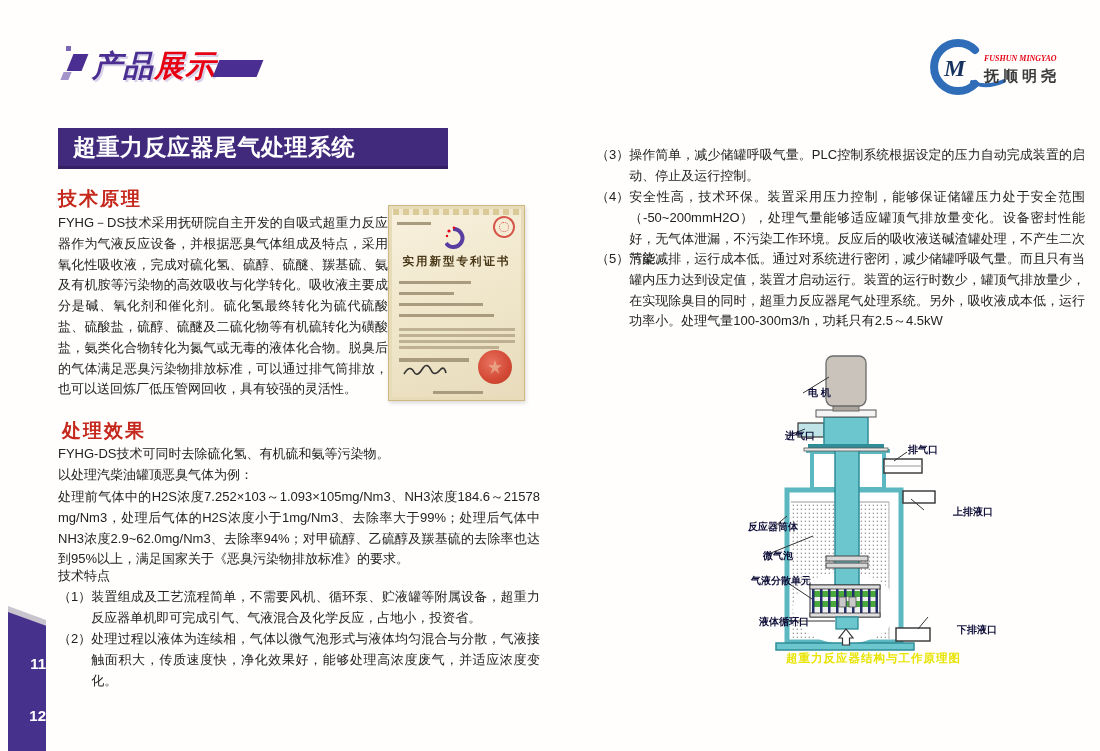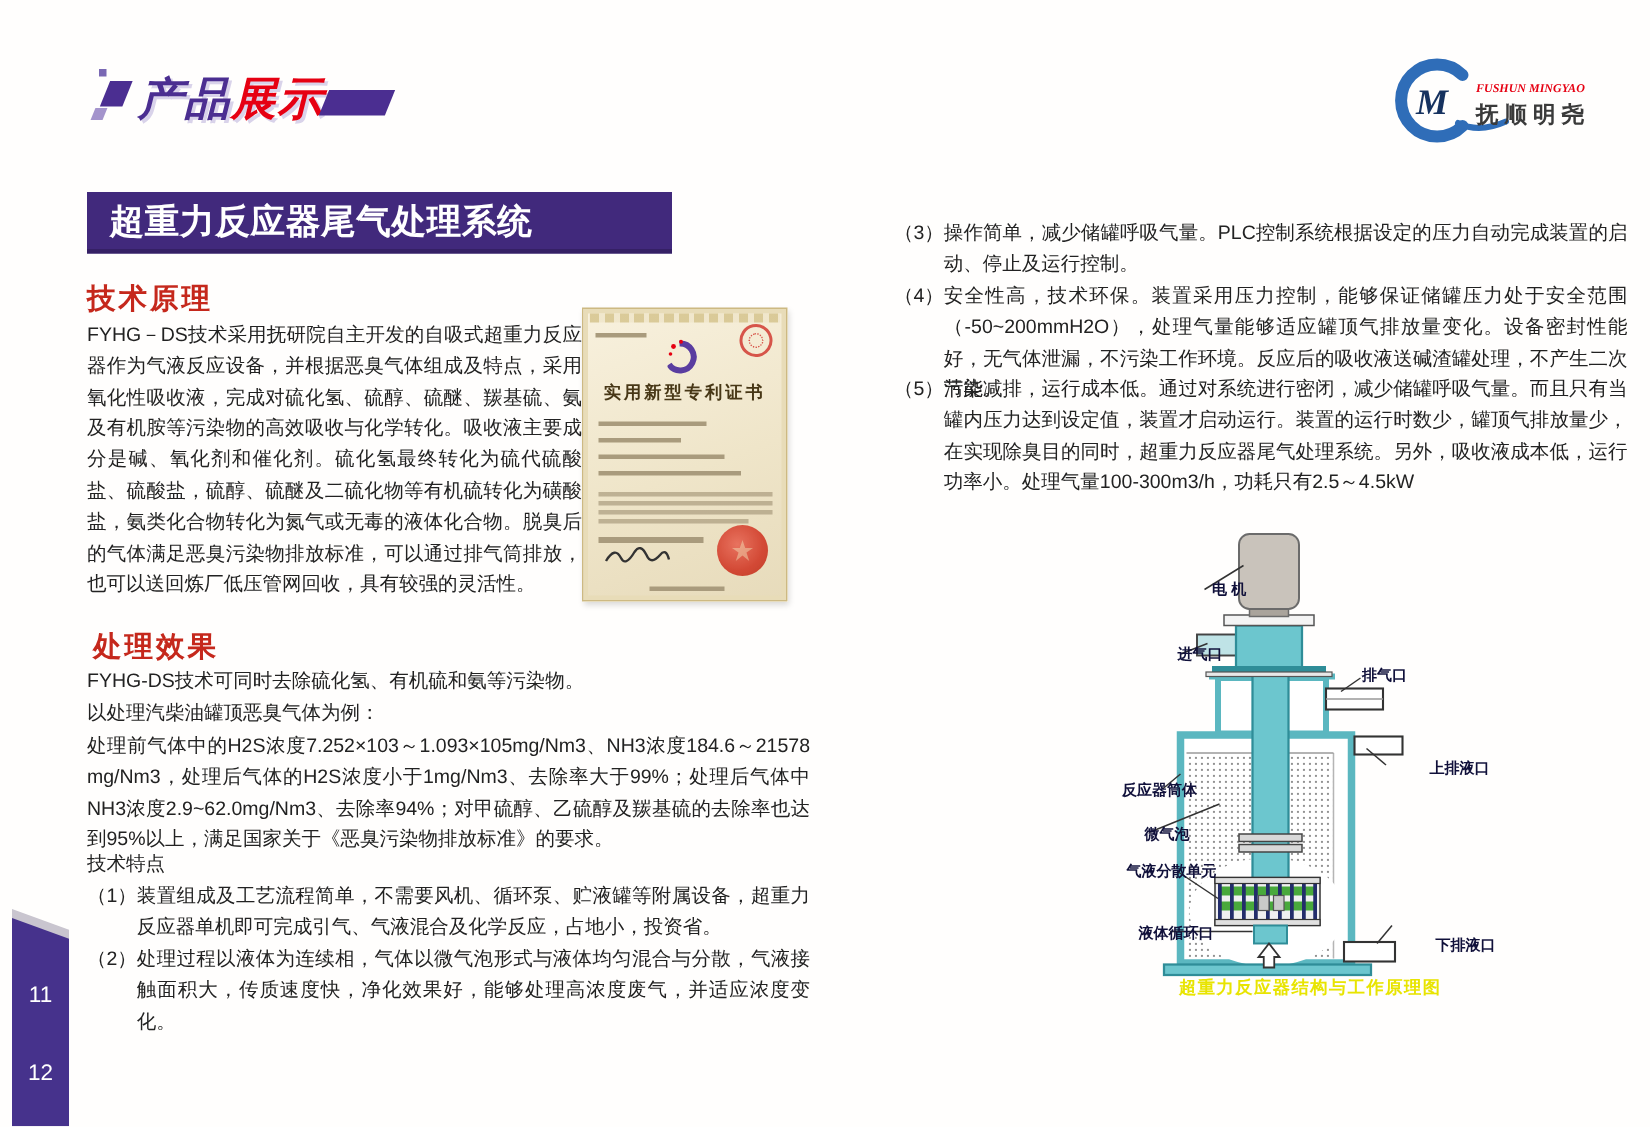--- a/index.html
+++ b/index.html
@@ -57,22 +57,22 @@
   
   .dlab { font-size:10px; font-weight:700; color:#10103a; white-space:nowrap;padding-left:33px; }
   .dcap { font-size:11.5px; font-weight:800; color:#e8e400; letter-spacing:1px; white-space:nowrap; }
 
   
   .ribbon { left:8px; top:602px; width:38px; height:149px; }
   .ribbon .gray { position:absolute; inset:0; background:#c9c5cf;
           clip-path:polygon(0 2.7%, 100% 12%, 100% 17.4%, 0 8%); }
   .ribbon .purple { position:absolute; inset:0; background:#46328c;
           clip-path:polygon(0 6.7%, 100% 16%, 100% 100%, 0 100%); }
-  .ribbon .num { position:absolute; width:100%; text-align:center; color:#fff;
-          font-size:15px; font-weight:400; }
+  .ribbon .num { position:absolute; width:100%; text-align:right; color:#fff;
+          font-size:15px; font-weight:700; }
 </style>
 </head>
 <body>
 
 <div class="abs logo-mark1"></div>
 <div class="abs logo-mark2"></div>
 <div class="abs logo-mark3"></div>
 <div class="abs logo-text">
   <span class="p1">产品</span><span class="p2">展示</span>
 </div>

